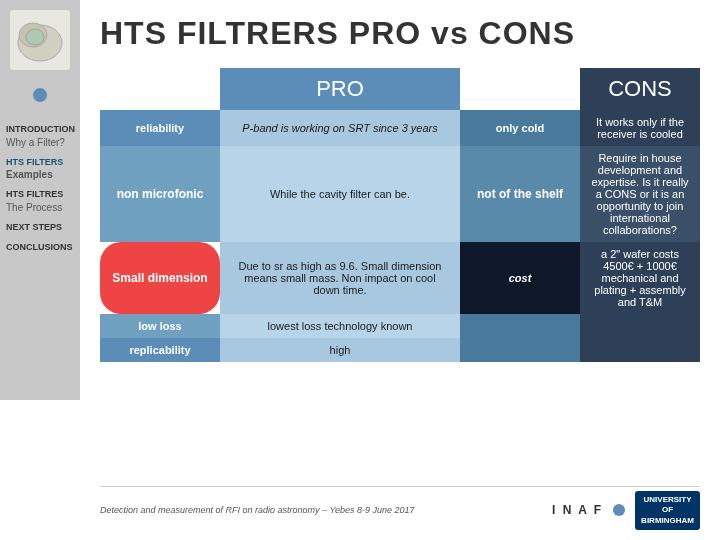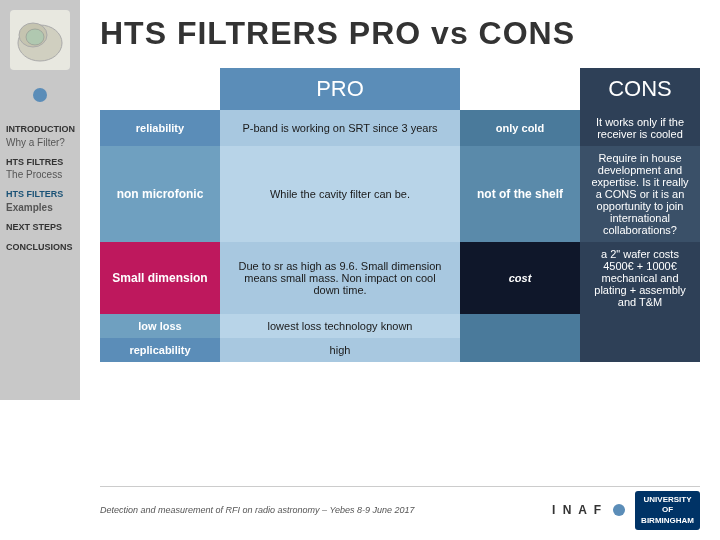--- a/index.html
+++ b/index.html
@@ -168,30 +168,30 @@
 
     .cons-detail-cell {
       background: #2e4057;
       color: white;
       font-size: 10px;
       text-align: center;
     }
 
     
     tr.row-reliability .cat-cell { background: #5b8db8; }
-    tr.row-reliability .pro-cell { background: #a8c8e0; }
+    tr.row-reliability .pro-cell { background: #a8c8e0; font-style: italic; }
     tr.row-reliability .cons-label-cell { background: #4a7a9b; }
     tr.row-reliability .cons-detail-cell { background: #2e4057; }
 
     tr.row-non .cat-cell { background: #6fa0c0; }
     tr.row-non .pro-cell { background: #b8d4e8; }
     tr.row-non .cons-label-cell { background: #5a8aaa; }
     tr.row-non .cons-detail-cell { background: #3a5068; }
 
-    tr.row-small .cat-cell { background: #be185d; }
+    tr.row-small .cat-cell { background: #ef4444; border-radius: 21px; }
     tr.row-small .pro-cell { background: #a8c8e0; }
     tr.row-small .cons-label-cell { background: #0f172a; font-style: italic; }
     tr.row-small .cons-detail-cell { background: #2e4057; }
 
     tr.row-lowloss .cat-cell { background: #6fa0c0; }
     tr.row-lowloss .pro-cell { background: #b8d4e8; }
 
     tr.row-rep .cat-cell { background: #5b8db8; }
     tr.row-rep .pro-cell { background: #a8c8e0; }
 
@@ -253,27 +253,27 @@
       <ellipse cx="22" cy="24" rx="9" ry="8" fill="#b0c8b0" stroke="#888" stroke-width="0.5"></ellipse>
     </svg>
   </div>
   <div class="sidebar-dot"></div>
 
   <div class="sidebar-nav">
     <div class="sidebar-item">
       <div class="item-title">INTRODUCTION</div>
       <div class="item-sub">Why a Filter?</div>
     </div>
+    <div class="sidebar-item active">
+      <div class="item-title">HTS FILTERS</div>
+      <div class="item-sub">Examples</div>
+    </div>
     <div class="sidebar-item">
       <div class="item-title">HTS FILTRES</div>
       <div class="item-sub">The Process</div>
-    </div>
-    <div class="sidebar-item active">
-      <div class="item-title">HTS FILTERS</div>
-      <div class="item-sub">Examples</div>
     </div>
     <div class="sidebar-item">
       <div class="item-title">NEXT STEPS</div>
     </div>
     <div class="sidebar-item">
       <div class="item-title">CONCLUSIONS</div>
     </div>
   </div>
 </div>
 

